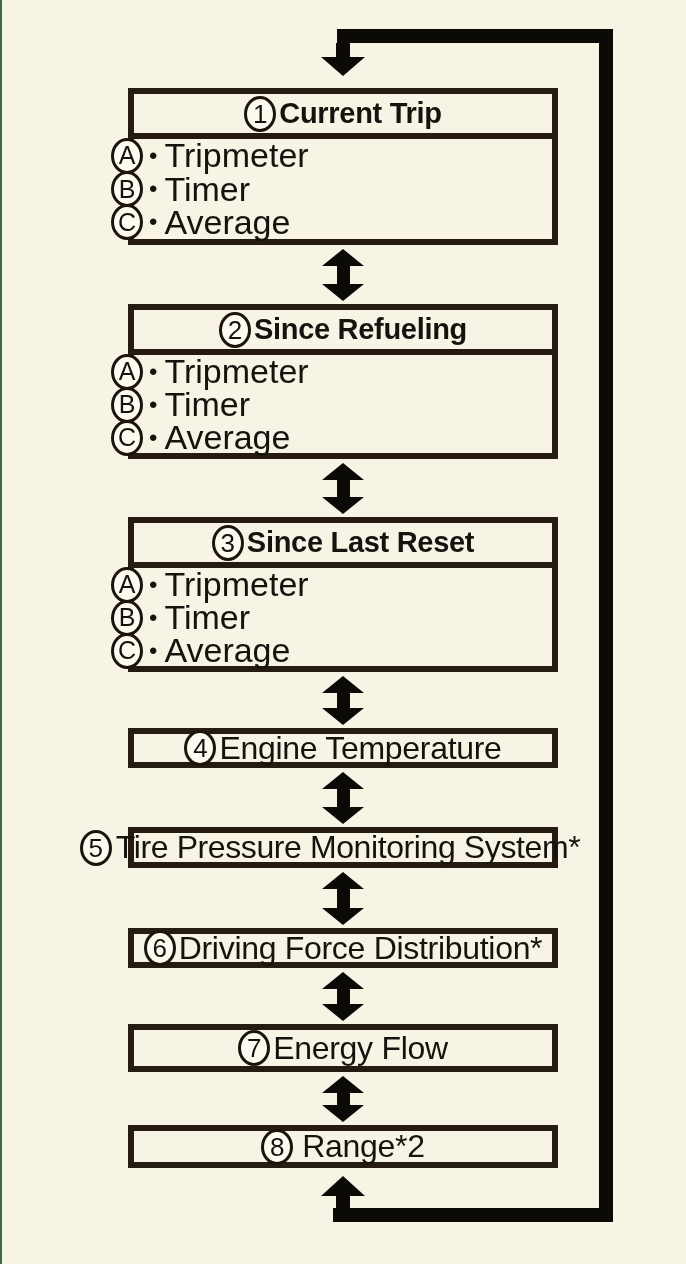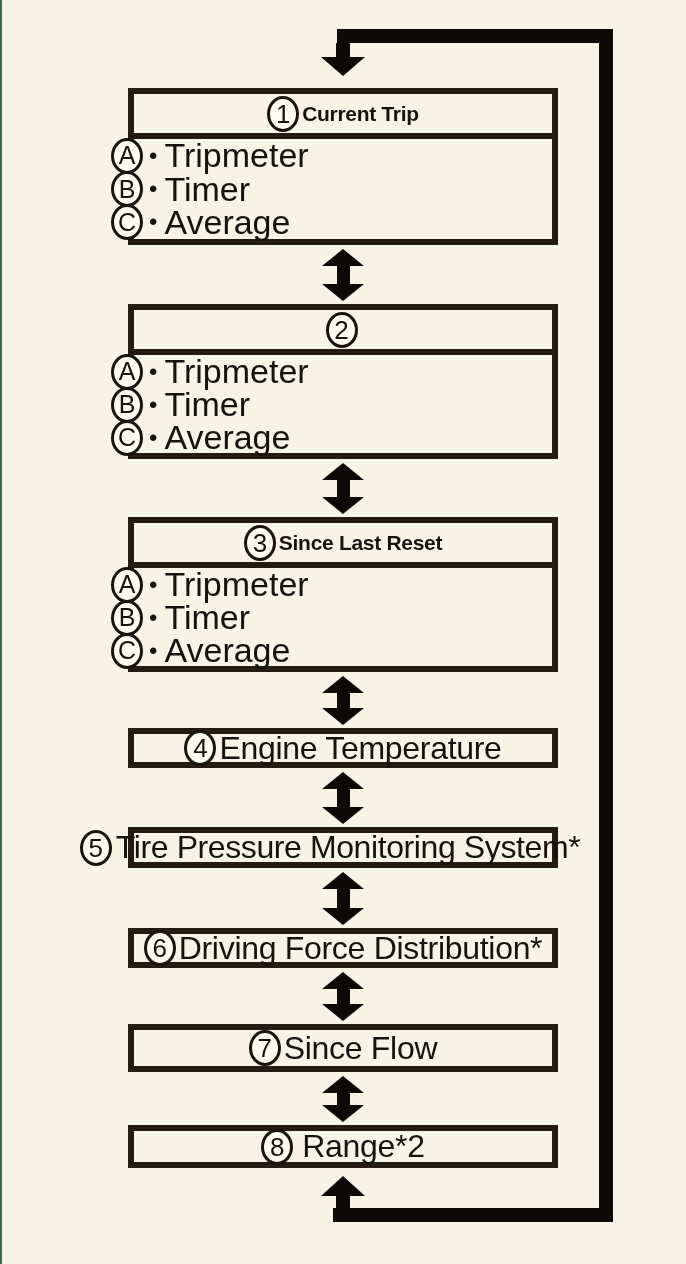--- a/index.html
+++ b/index.html
@@ -31,21 +31,21 @@
   
   .darrow{position:absolute;left:322px;width:42px;display:flex;flex-direction:column;align-items:center;}
   .darrow .head-up{width:0;height:0;border-left:21px solid transparent;border-right:21px solid transparent;border-bottom:17px solid var(--line);}
   .darrow .head-down{width:0;height:0;border-left:21px solid transparent;border-right:21px solid transparent;border-top:17px solid var(--line);}
   .darrow .shaft{width:13px;flex:1;background:var(--line);}
 
   
   .box{position:absolute;left:128px;width:430px;border:6px solid var(--border);
        box-sizing:border-box;background:var(--bg);}
   .box-head{height:39px;border-bottom:6px solid var(--border);display:flex;align-items:center;justify-content:center;}
-  .box-title{font-size:21px;font-weight:bold;margin:0;letter-spacing:-0.3px;white-space:nowrap;}
+  .box-title{font-size:29px;font-weight:bold;margin:0;letter-spacing:-0.3px;white-space:nowrap;}
   .box-body{display:flex;flex-direction:column;justify-content:space-evenly;height:calc(100% - 45px);}
   .row{display:flex;align-items:center;height:33px;position:relative;}
   .bullet{font-size:24px;margin:0 7px 0 6px;}
   .row-label{font-size:34px;white-space:nowrap;}
 
   .circle{flex:0 0 auto;width:32px;height:36px;border:3px solid #1c130c;border-radius:50%;
           background:var(--circle-fill);display:flex;align-items:center;justify-content:center;
           font-size:26px;line-height:1;box-sizing:border-box;z-index:2;}
   .circle.letter{margin-left:-23px;font-size:25px;}
   .circle.num{margin-right:3px;}
@@ -112,20 +112,21 @@
     <div class="head-up"></div>
     <div class="shaft"></div>
     <div class="head-down"></div>
   </div>
 
   <section class="box" style="top:304px;height:155px;">
     <header class="box-head">
       <span class="circle num">
           <span>2</span>
         </span>
+      <h2 class="box-title">Since Refueling</h2>
     </header>
     <div class="box-body">
       <div class="row">
         <span class="circle letter">
             <span>A</span>
           </span>
         <span class="bullet">•</span>
         <span class="row-label">Tripmeter</span>
       </div>
       <div class="row">
@@ -225,21 +226,21 @@
   <div class="darrow" style="top:972px;height:49px;">
     <div class="head-up"></div>
     <div class="shaft"></div>
     <div class="head-down"></div>
   </div>
 
   <section class="box single" style="top:1024px;height:48px;">
     <span class="circle num">
         <span>7</span>
       </span>
-    <span class="stitle">Since Flow</span>
+    <span class="stitle">Energy Flow</span>
   </section>
 
   <div class="darrow" style="top:1076px;height:46px;">
     <div class="head-up"></div>
     <div class="shaft"></div>
     <div class="head-down"></div>
   </div>
 
   <section class="box single gap8" style="top:1125px;height:43px;">
     <span class="circle num">

